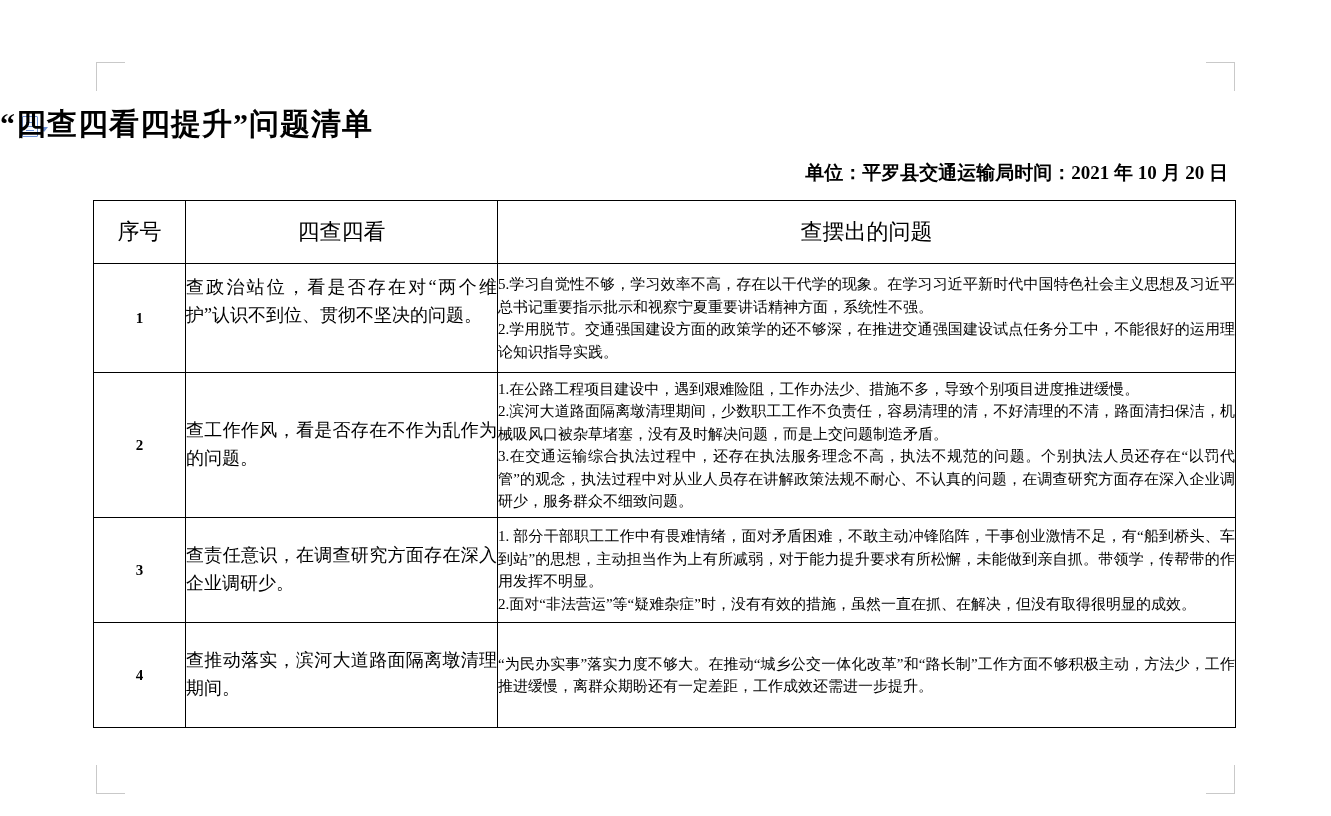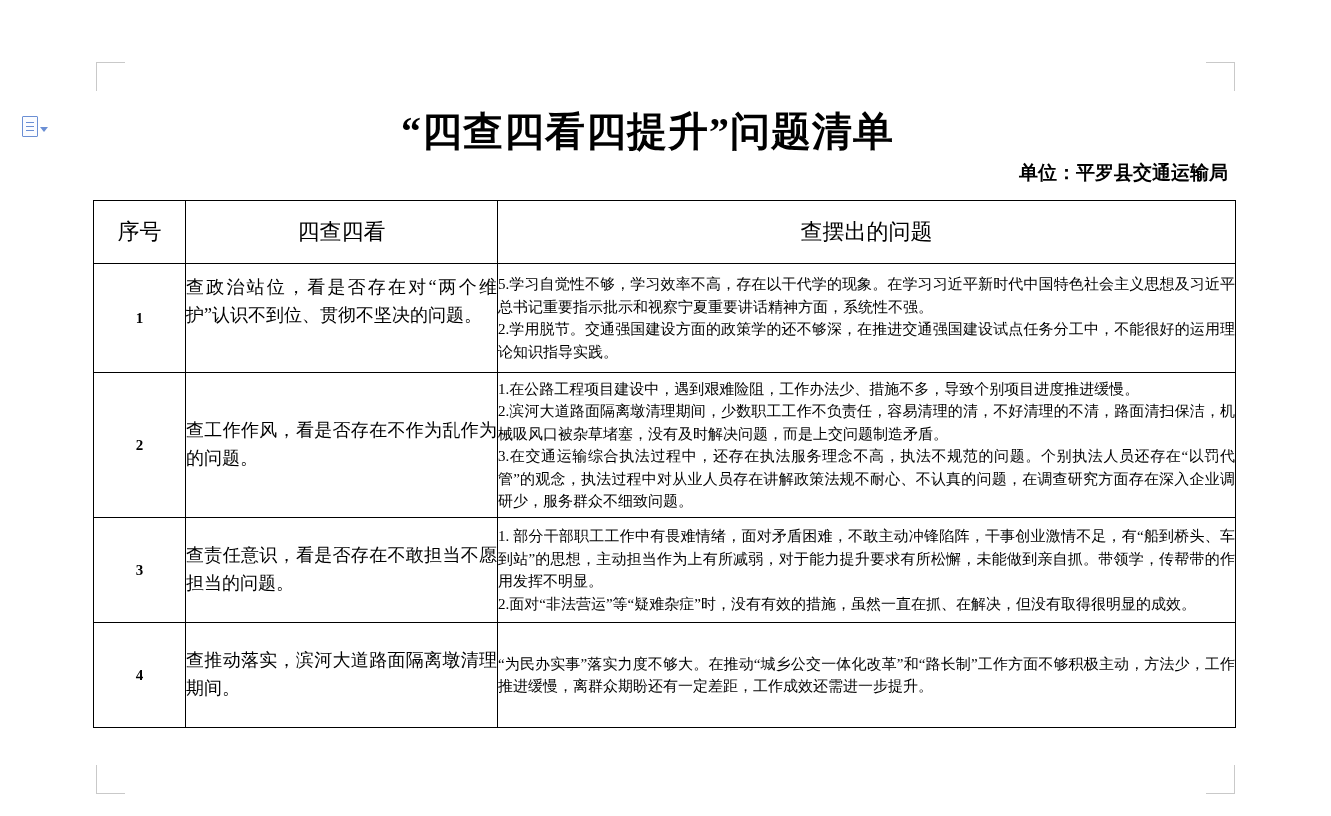--- a/index.html
+++ b/index.html
@@ -72,22 +72,21 @@
     left: 0; top: 0;
     width: 1331px;
     height: 816px;
   }
 
   .title {
     position: absolute;
     left: 0;
     top: 104px;
     width: 1295px;
-    text-align: center;
-    font-size: 40px;
+    font-size: 30px;
     font-weight: bold;
     letter-spacing: 1px;
     font-family: "Liberation Serif", serif;
   }
 
   .meta-row {
     position: absolute;
     left: 128px;
     top: 160px;
     width: 1100px;
@@ -166,20 +165,23 @@
   <div class="doc-icon">
     <span class="sheet"></span>
     <span class="caret"></span>
   </div>
 
   <div class="title">“四查四看四提升”问题清单</div>
 
   <div class="meta-row">
     <div class="meta-left">
       <span>单位：</span><span>平罗县交通运输局</span>
+    </div>
+    <div class="meta-right">
+      <span>时间：</span><span>2021 年 10 月 20 日</span>
     </div>
   </div>
 
   <table class="listing">
     <colgroup>
       <col class="col-no">
       <col class="col-cat">
       <col class="col-prb">
     </colgroup>
     <thead>
@@ -202,21 +204,21 @@
         <td class="cell-no">2</td>
         <td class="cell-cat">查工作作风，看是否存在不作为乱作为的问题。</td>
         <td class="cell-prb">
           <p>1.在公路工程项目建设中，遇到艰难险阻，工作办法少、措施不多，导致个别项目进度推进缓慢。</p>
           <p>2.滨河大道路面隔离墩清理期间，少数职工工作不负责任，容易清理的清，不好清理的不清，路面清扫保洁，机械吸风口被杂草堵塞，没有及时解决问题，而是上交问题制造矛盾。</p>
           <p>3.在交通运输综合执法过程中，还存在执法服务理念不高，执法不规范的问题。个别执法人员还存在“以罚代管”的观念，执法过程中对从业人员存在讲解政策法规不耐心、不认真的问题，在调查研究方面存在深入企业调研少，服务群众不细致问题。</p>
         </td>
       </tr>
       <tr class="r3">
         <td class="cell-no">3</td>
-        <td class="cell-cat">查责任意识，看是否存在不敢担当不愿担当的问题。</td>
+        <td class="cell-cat">查责任意识，在调查研究方面存在深入企业调研少。</td>
         <td class="cell-prb">
           <p>1. 部分干部职工工作中有畏难情绪，面对矛盾困难，不敢主动冲锋陷阵，干事创业激情不足，有“船到桥头、车到站”的思想，主动担当作为上有所减弱，对于能力提升要求有所松懈，未能做到亲自抓。带领学，传帮带的作用发挥不明显。</p>
           <p>2.面对“非法营运”等“疑难杂症”时，没有有效的措施，虽然一直在抓、在解决，但没有取得很明显的成效。</p>
         </td>
       </tr>
       <tr class="r4">
         <td class="cell-no">4</td>
         <td class="cell-cat">查推动落实，滨河大道路面隔离墩清理期间。</td>
         <td class="cell-prb">
           <p>“为民办实事”落实力度不够大。在推动“城乡公交一体化改革”和“路长制”工作方面不够积极主动，方法少，工作推进缓慢，离群众期盼还有一定差距，工作成效还需进一步提升。</p>

